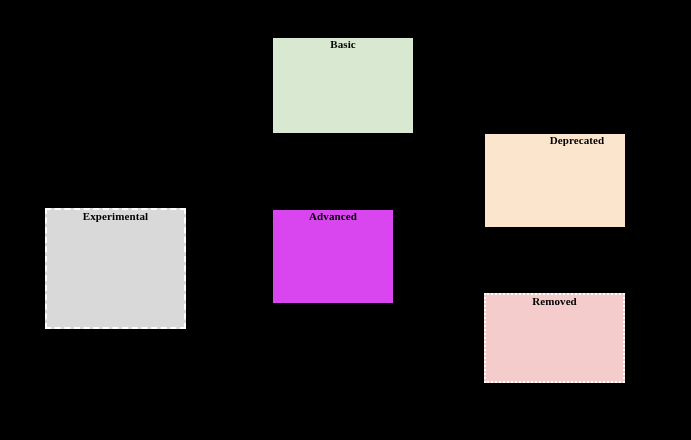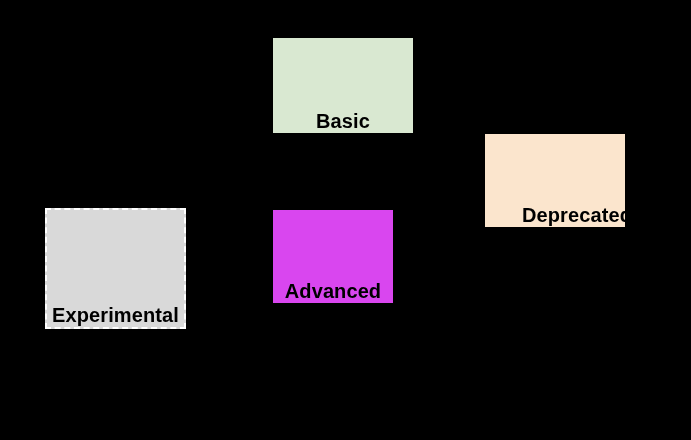--- a/index.html
+++ b/index.html
@@ -17,29 +17,29 @@
   #canvas {
     position: relative;
     width: 691px;
     height: 440px;
     background: #000000;
   }
   .node {
     position: absolute;
     box-sizing: border-box;
     display: flex;
-    align-items: flex-end;
+    align-items: flex-start;
     justify-content: center;
     text-align: center;
     color: #000000;
     font-weight: bold;
-    font-size: 20px;
+    font-size: 11px;
     line-height: 1.15;
     letter-spacing: 0.1px;
-    font-family: Liberation Sans, sans-serif;
+    font-family: Liberation Serif, serif;
   }
   .node-label {
     display: block;
     padding: 0 4px;
     white-space: nowrap;
   }
   .border-none   { border: 0 none; }
   .border-dashed { border: 2px dashed #ffffff; }
   .border-dotted { border: 2px dotted #ffffff; }
 </style>
@@ -57,14 +57,17 @@
   </div>
 
   <div class="node border-dashed" style="left: 45px; top: 208px; width: 141px; height: 121px; background: rgb(217, 217, 217); color: rgb(0, 0, 0); border: 2px dashed rgb(255, 255, 255);">
     <span class="node-label">Experimental</span>
   </div>
 
   <div class="node border-none" style="left: 273px; top: 210px; width: 120px; height: 93px; background: #d946ef; color: rgb(0, 0, 0); border: 0px none;">
     <span class="node-label">Advanced</span>
   </div>
 
+  <div class="node border-dotted" style="left: 484px; top: 293px; width: 141px; height: 90px; background: rgb(244, 204, 204); color: rgb(0, 0, 0); border: 2px dotted rgb(255, 255, 255);">
+    <span class="node-label">Removed</span>
+  </div>
 
 </div>
 
 </body></html>

